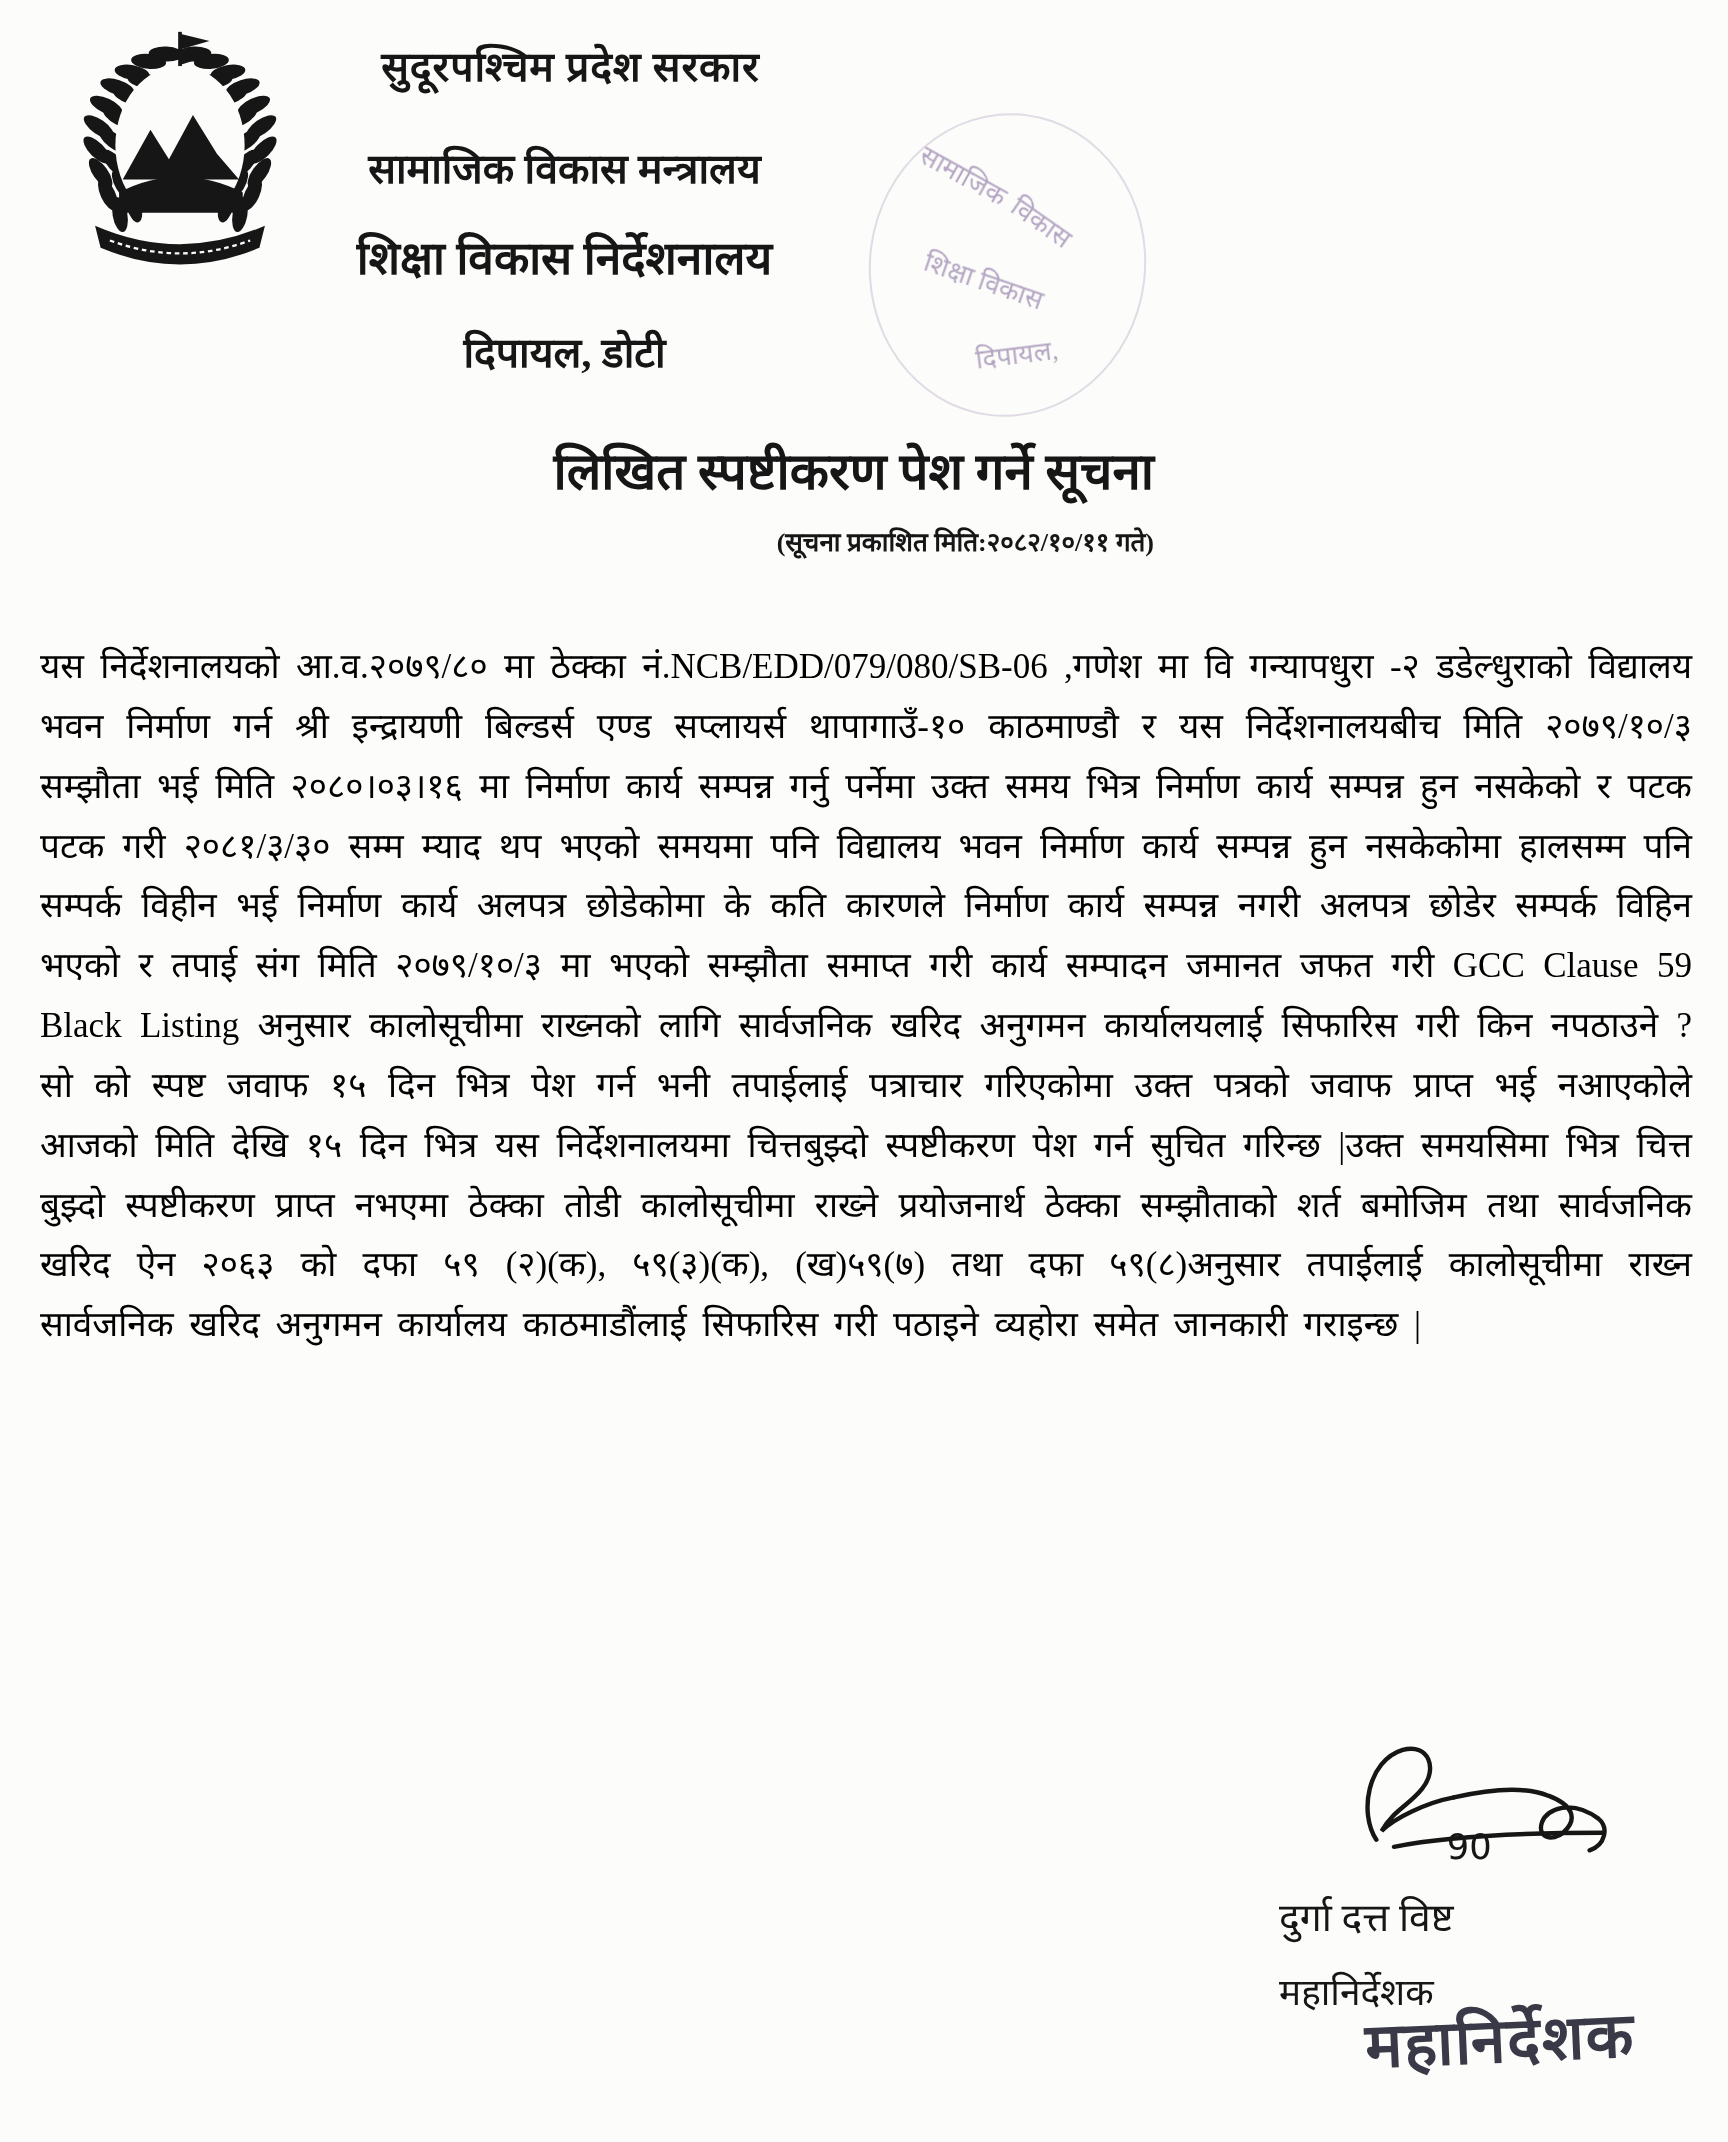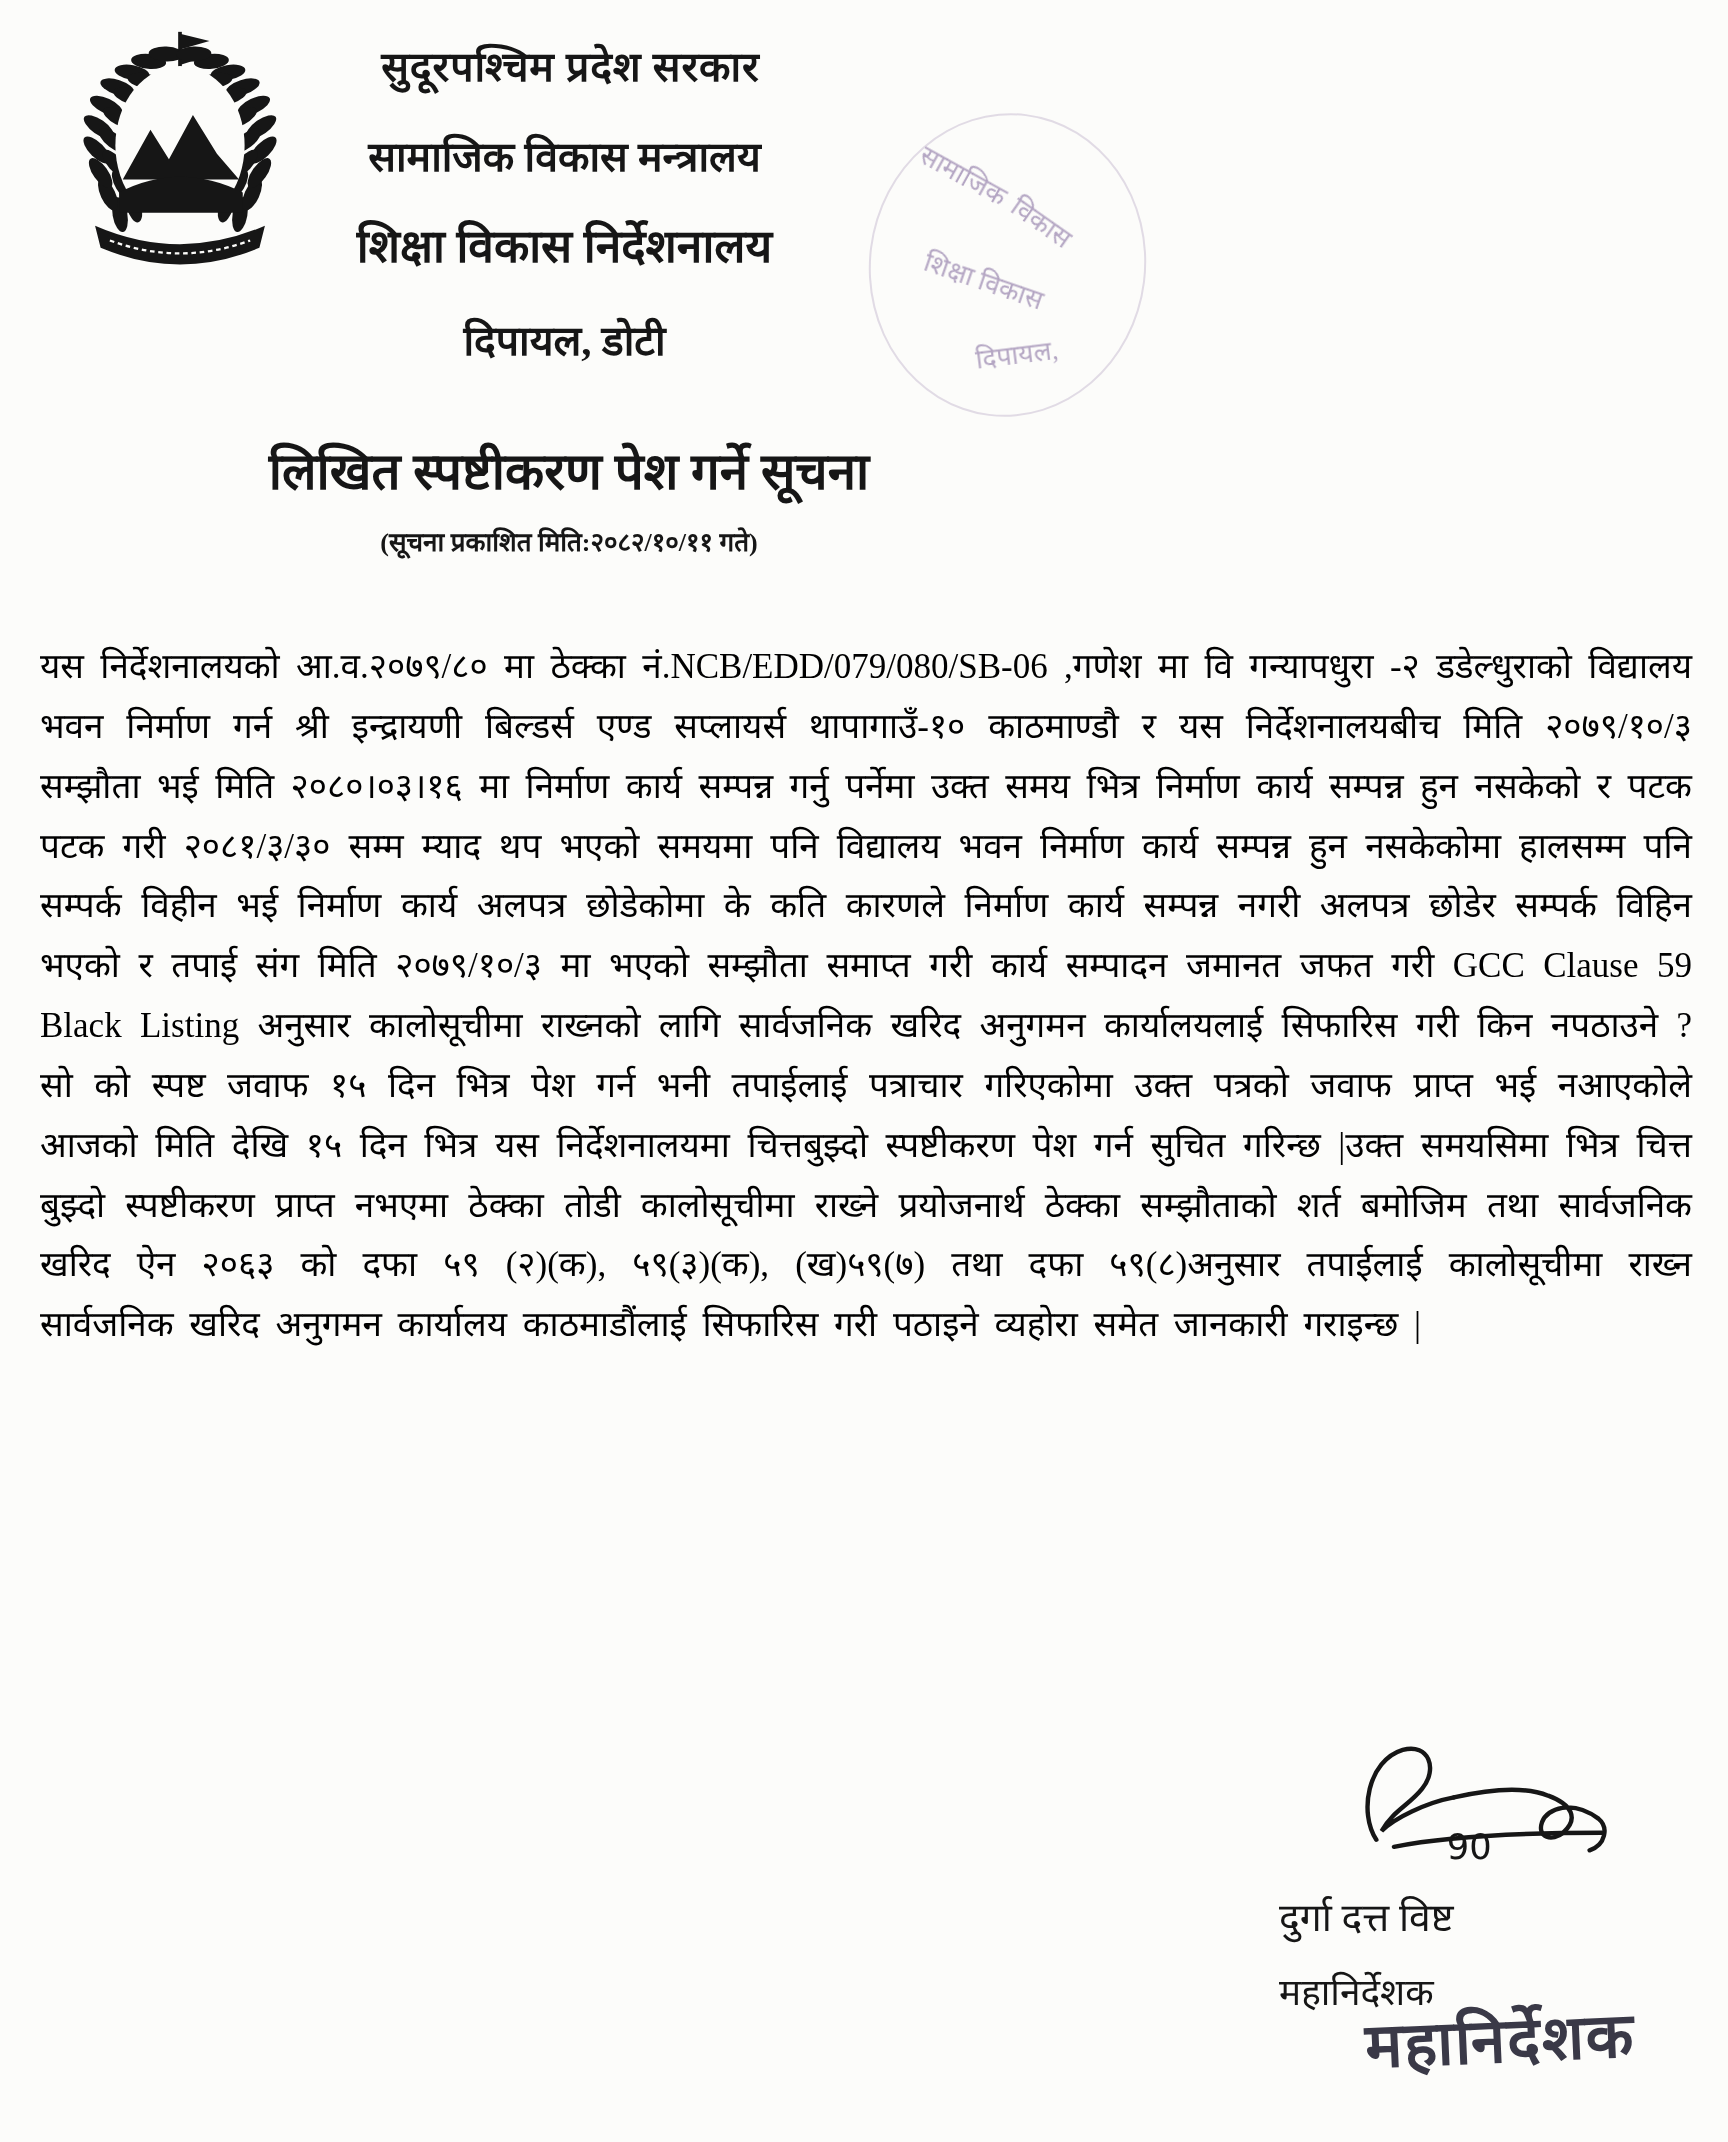--- a/index.html
+++ b/index.html
@@ -15,42 +15,42 @@
 
   
   .emblem { position:absolute; left:69px; top:30px; width:222px; height:240px; }
 
   
   .letterhead {
     position:absolute; left:0; top:37px; width:1129px;
     display:flex; flex-direction:column; align-items:center; text-align:center;
   }
   .lh-gov   { font-size:41px; font-weight:bold; letter-spacing:0.9px;margin-left:12px; }
-  .lh-min   { font-size:41px; font-weight:bold; margin-top:34px; }
+  .lh-min   { font-size:41px; font-weight:bold; margin-top:46px; }
   .lh-dir   { font-size:46px; font-weight:bold; margin-top:30px; }
   .lh-loc   { font-size:41px; font-weight:bold; margin-top:36px; }
 
   
   .round-stamp {
     position:absolute; left:869px; top:113px; width:273px; height:300px;
     border:2.6px solid rgba(130,105,155,0.22); border-radius:50%;
     transform:rotate(7deg);
     pointer-events:none;
   }
   .stamp-frag { position:absolute; color:rgba(120,95,150,0.55); filter:blur(0.5px);
     font-size:26.5px; white-space:nowrap; }
   .frag-0 { left:35px;  top:48px;  transform:rotate(22deg); }
   .frag-1 { left:132px; top:85px;  transform:rotate(28deg); }
   .frag-2 { left:53px;  top:150px; transform:rotate(12deg); }
   .frag-3 { left:115px; top:219px; transform:rotate(-14deg); }
 
   
   .title-block {
     position:absolute; left:0; top:434px; width:1138px;
-    display:flex; flex-direction:column; align-items:center; text-align:center;
+    display:flex; flex-direction:column; align-items:flex-end; text-align:center;padding-left:16px;
   }
   .notice-title { font-size:51px; font-weight:bold; }
   .notice-subtitle { font-size:26px; font-weight:bold; margin-top:19.4px; }
 
   
   .body-text {
     position:absolute; left:40px; top:637px; width:1652px;
     font-size:35px; line-height:1.71; text-align:justify;
     word-spacing:7px; color:#000000;
   }

